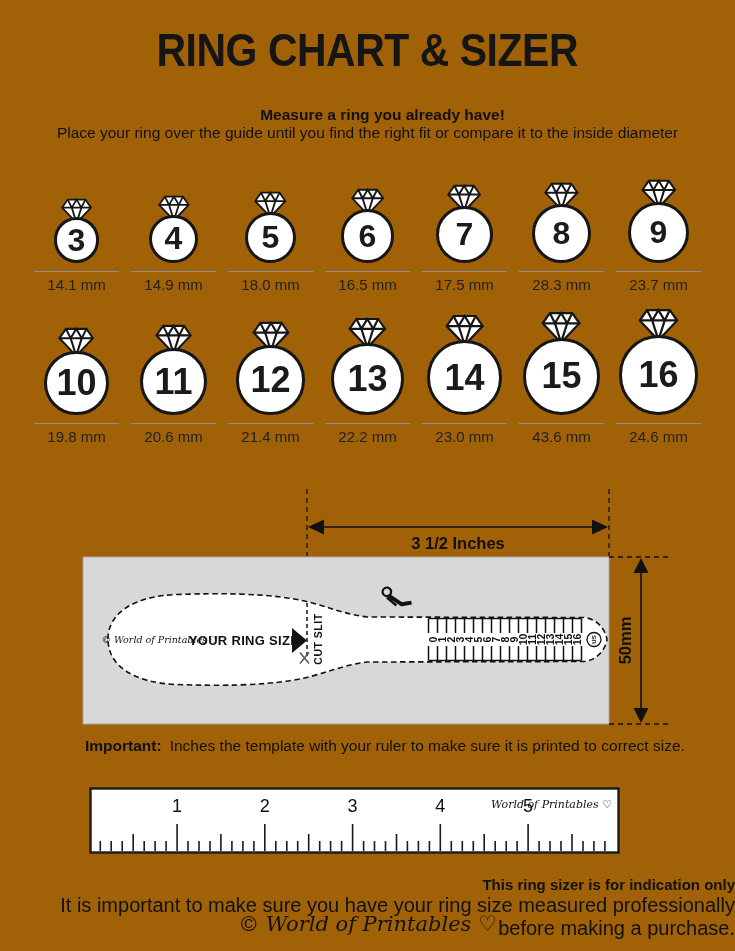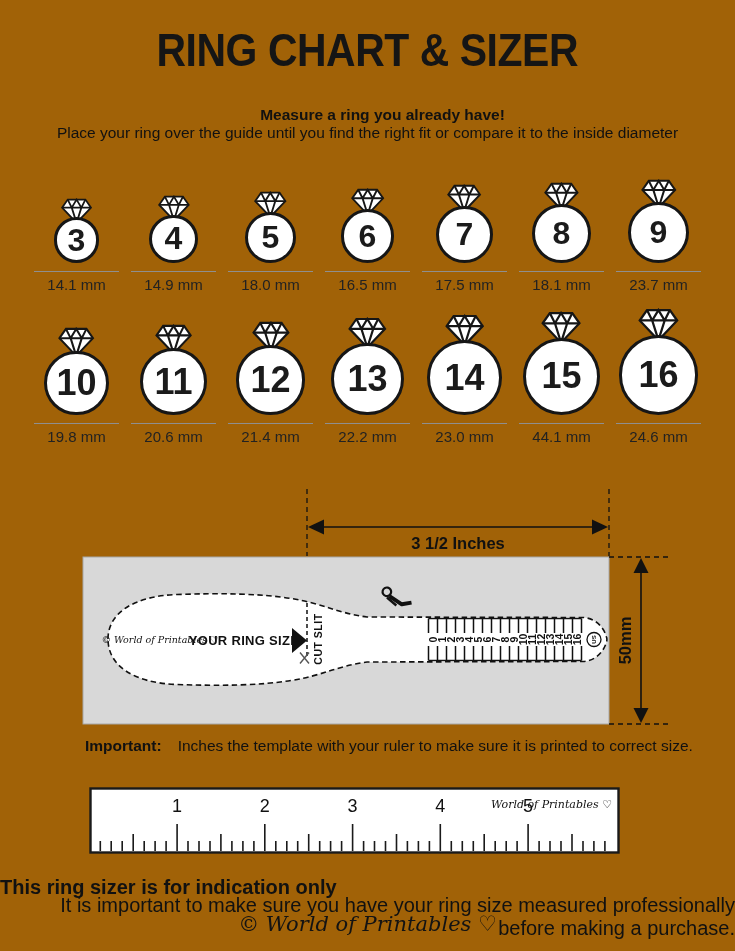--- a/index.html
+++ b/index.html
@@ -29,23 +29,23 @@
   
   .sizer-svg{position:absolute;left:0;top:480px;}
   .ruler-svg{position:absolute;left:0;top:780px;}
   svg text{font-family:"Liberation Sans",sans-serif;fill:#111;}
   .dim-label{font-size:16.5px;font-weight:700;}
   .script{font-family:"DejaVu Serif",serif;font-style:italic;}
   .strip-num{font-size:10.5px;font-weight:700;}
   .ruler-num{font-size:18px;}
   
   .important{position:absolute;left:85px;top:737px;font-size:15.5px;}
-  .important .pfx{font-weight:700;margin-right:16px;}
-  .footer-heading{position:absolute;top:876px;left:0;width:735px;text-align:left;
-                  font-size:20px;font-weight:700;}
+  .important .pfx{font-weight:700;margin-right:8px;}
+  .footer-heading{position:absolute;top:876px;left:0;width:735px;text-align:right;
+                  font-size:15px;font-weight:700;}
   .footer-text{position:absolute;top:894px;left:0;width:735px;text-align:right;font-size:20px;}
   .footer-brand{position:absolute;top:912px;left:0;width:735px;text-align:center;
                 font-size:21px;color:#131313;}
 </style>
 </head>
 <body>
 
 <svg width="0" height="0" style="position:absolute">
   <defs>
     <g id="diamond-shape" fill="#fff" stroke="#161616" stroke-width="2.2" stroke-linejoin="miter">
@@ -104,21 +104,21 @@
         <div class="ring-circle" style="width: 56.875px; height: 56.875px;">7</div>
         <div class="ring-underline"></div>
         <div class="ring-mm">17.5 mm</div>
       </div>
       <div class="ring-col">
         <svg class="diamond" viewBox="0 0 40 33" style="width: 36.833px; height: 29.4664px;">
             <use href="#diamond-shape"></use>
           </svg>
         <div class="ring-circle" style="width: 58.825px; height: 58.825px;">8</div>
         <div class="ring-underline"></div>
-        <div class="ring-mm">18.1 mm</div>
+        <div class="ring-mm">28.3 mm</div>
       </div>
       <div class="ring-col">
         <svg class="diamond" viewBox="0 0 40 33" style="width: 37.577px; height: 30.0616px;">
             <use href="#diamond-shape"></use>
           </svg>
         <div class="ring-circle" style="width: 61.425px; height: 61.425px;">9</div>
         <div class="ring-underline"></div>
         <div class="ring-mm">23.7 mm</div>
       </div>
     </div>
@@ -162,21 +162,21 @@
         <div class="ring-circle" style="width: 74.75px; height: 74.75px;">14</div>
         <div class="ring-underline"></div>
         <div class="ring-mm">23.0 mm</div>
       </div>
       <div class="ring-col">
         <svg class="diamond" viewBox="0 0 40 33" style="width: 42.134px; height: 33.7072px;">
             <use href="#diamond-shape"></use>
           </svg>
         <div class="ring-circle" style="width: 77.35px; height: 77.35px;">15</div>
         <div class="ring-underline"></div>
-        <div class="ring-mm">44.1 mm</div>
+        <div class="ring-mm">43.6 mm</div>
       </div>
       <div class="ring-col">
         <svg class="diamond" viewBox="0 0 40 33" style="width: 42.878px; height: 34.3024px;">
             <use href="#diamond-shape"></use>
           </svg>
         <div class="ring-circle" style="width: 79.95px; height: 79.95px;">16</div>
         <div class="ring-underline"></div>
         <div class="ring-mm">24.6 mm</div>
       </div>
     </div>

